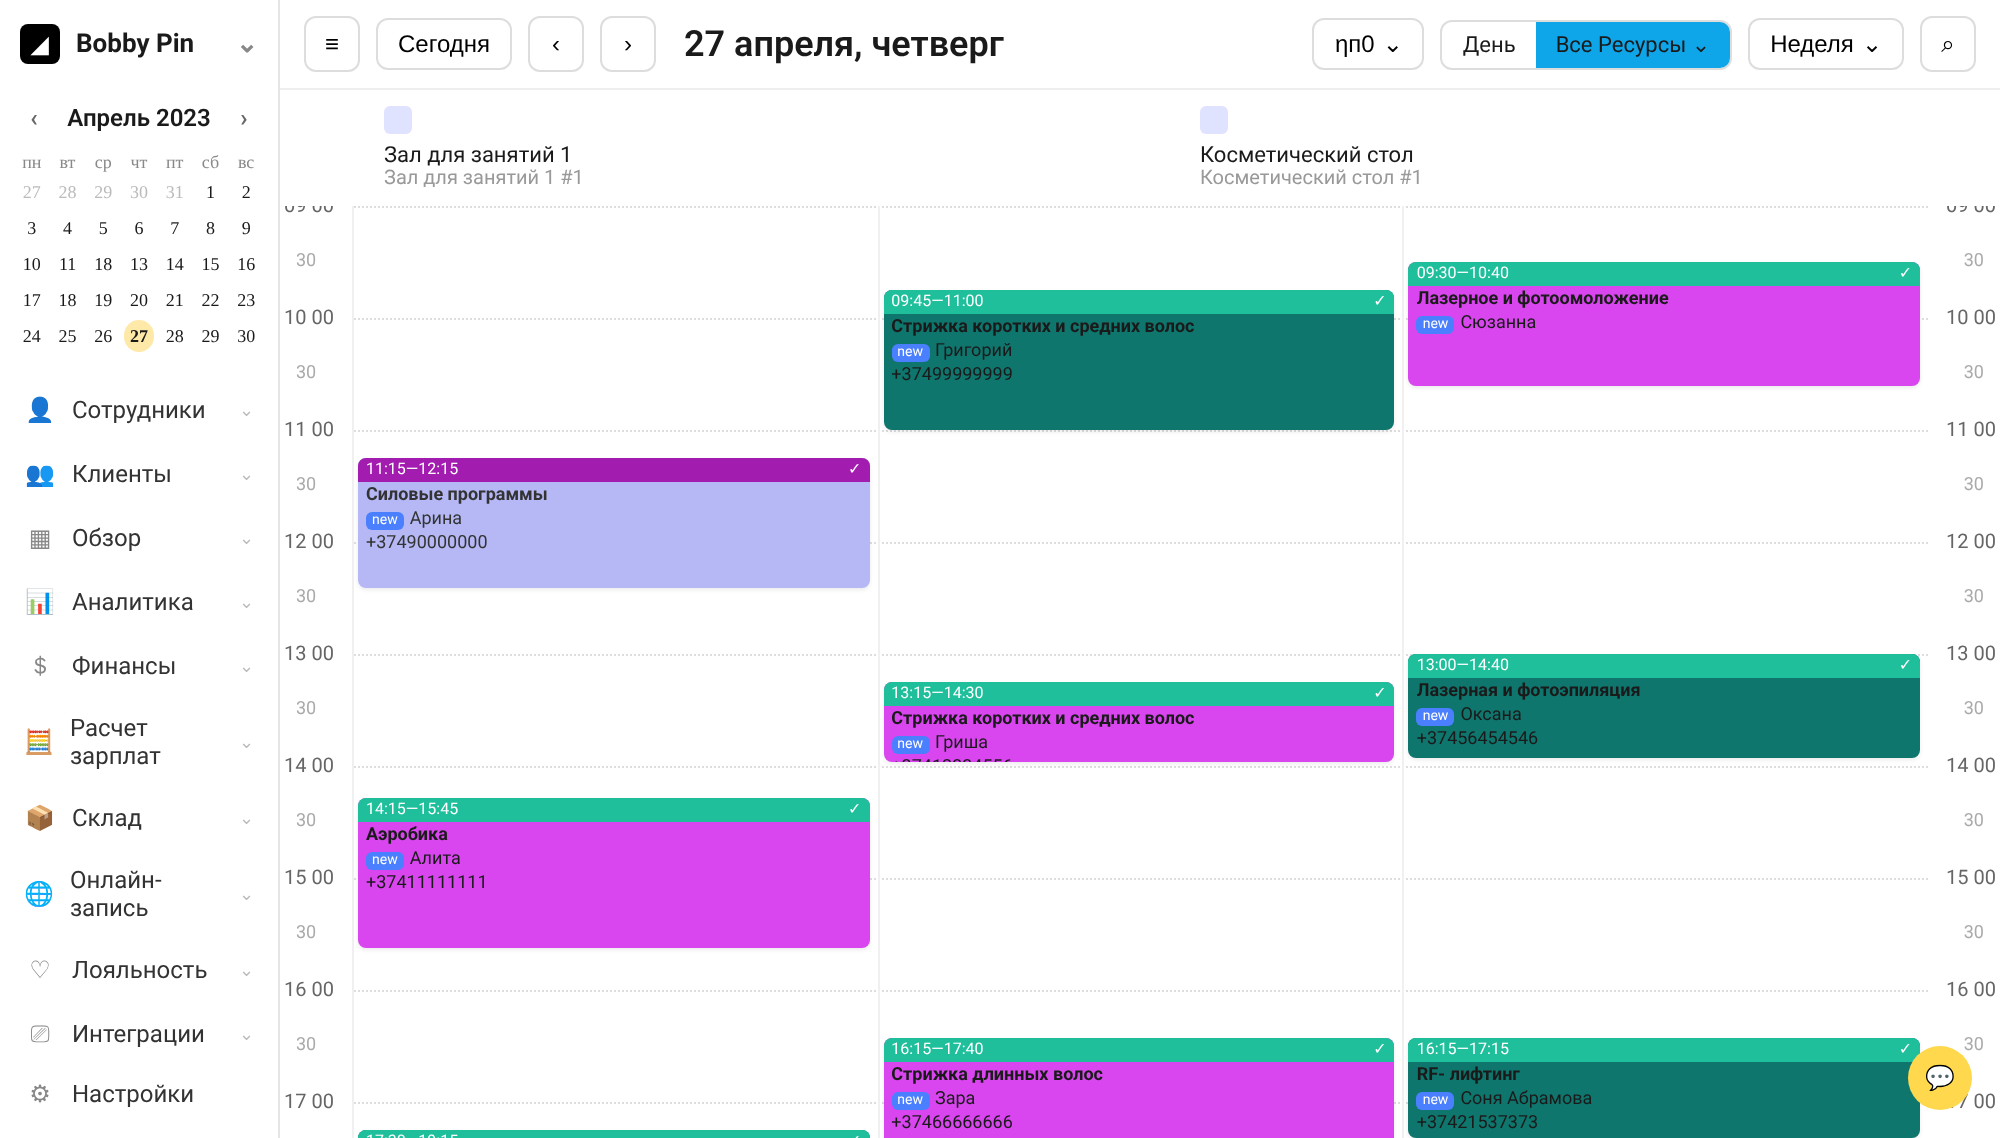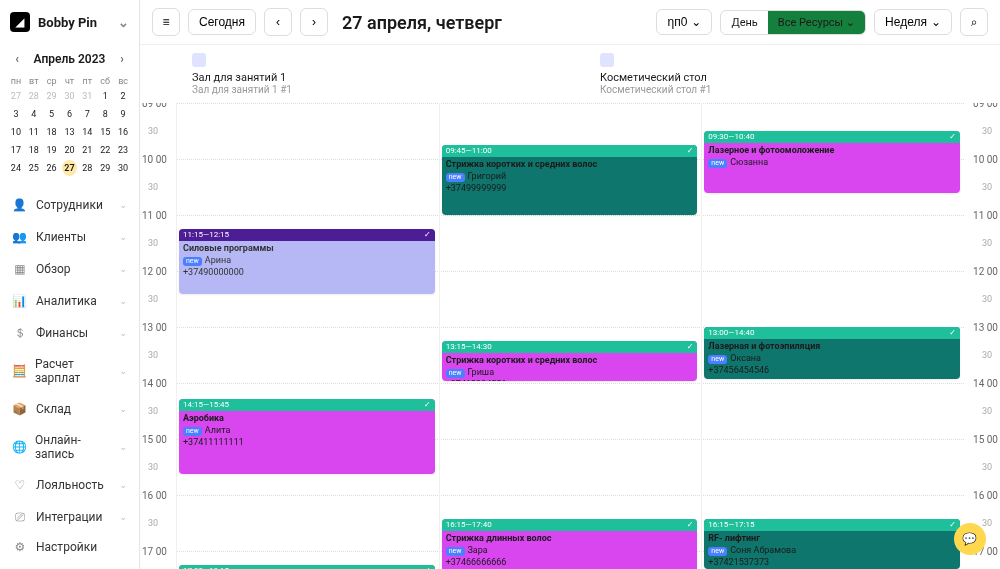--- a/index.html
+++ b/index.html
@@ -4,60 +4,60 @@
 <style>
 * { box-sizing: border-box; margin: 0; padding: 0; }
 body { font-family: -apple-system, BlinkMacSystemFont, "Segoe UI", Roboto, sans-serif; font-size: 12px; color: #1a1a1a; background: #fff; }
 .app { display: flex; height: 569px; }
 .sidebar { width: 140px; border-right: 1px solid #e5e5e5; display: flex; flex-direction: column; padding: 8px; }
 .brand { display: flex; align-items: center; gap: 8px; padding: 4px 2px 12px; font-weight: 700; font-size: 13px; }
 .brand-logo { width: 20px; height: 20px; background: #000; border-radius: 4px; display: flex; align-items: center; justify-content: center; color: #fff; font-size: 11px; }
 .brand-chev { margin-left: auto; color: #888; }
 .minical-head { display: flex; align-items: center; justify-content: space-between; margin: 6px 0; font-weight: 600; font-size: 12px; }
 .minical-nav { width: 18px; height: 18px; display: flex; align-items: center; justify-content: center; color: #666; cursor: pointer; }
-.minical-grid { display: grid; grid-template-columns: repeat(7, 1fr); gap: 2px; font-size: 9px; text-align: center; }
+.minical-grid { display: grid; grid-template-columns: repeat(7, 1fr); gap: 2px; font-size: 9px; text-align: center; font-family: Liberation Serif, serif; }
 .minical-dow { color: #888; padding: 2px 0; }
 .minical-day { padding: 3px 0; border-radius: 50%; cursor: pointer; }
 .minical-day.muted { color: #bbb; }
 .minical-day.today { background: #ffe9a8; font-weight: 600; }
 .nav-list { margin-top: 14px; display: flex; flex-direction: column; gap: 2px; }
 .nav-item { display: flex; align-items: center; gap: 8px; padding: 7px 4px; border-radius: 6px; cursor: pointer; color: #333; }
 .nav-icon { width: 16px; height: 16px; color: #888; display: flex; align-items: center; justify-content: center; }
 .nav-chev { margin-left: auto; color: #bbb; font-size: 9px; }
 .nav-spacer { flex: 1; }
 .main { flex: 1; display: flex; flex-direction: column; overflow: hidden; }
 .topbar { display: flex; align-items: center; gap: 8px; padding: 8px 12px; border-bottom: 1px solid #eee; }
 .btn { border: 1px solid #ddd; background: #fff; border-radius: 6px; padding: 5px 10px; font-size: 12px; cursor: pointer; display: flex; align-items: center; gap: 4px; }
 .iconbtn { width: 28px; height: 28px; justify-content: center; padding: 0; }
 .title { font-size: 18px; font-weight: 600; margin-left: 6px; }
 .topbar-right { margin-left: auto; display: flex; gap: 8px; align-items: center; }
 .seg { display: flex; border: 1px solid #ddd; border-radius: 6px; overflow: hidden; }
 .seg > div { padding: 5px 10px; cursor: pointer; font-size: 11px; }
-.seg > div.active { background: #15803d; }
+.seg > div.active { background: #0ea5e9; }
 .resources { display: flex; padding: 8px 0 8px 44px; gap: 0; }
 .resource { flex: 1; padding: 0 8px; }
 .resource-title { font-size: 11px; font-weight: 400; }
 .resource-sub { font-size: 10px; color: #999; }
 .res-icon { width: 14px; height: 14px; background: #e0e3ff; border-radius: 3px; margin-bottom: 4px; }
 .schedule { flex: 1; overflow-y: auto; position: relative; }
 .timegrid { position: relative; margin: 0 36px; }
 .hour-row { display: flex; height: 56px; border-top: 1px dotted #ddd; }
 .hour-label { position: absolute; left: -34px; font-size: 10px; color: #666; transform: translateY(-6px); }
 .hour-label-r { position: absolute; right: -34px; font-size: 10px; color: #666; transform: translateY(-6px); }
 .half-label-l { position: absolute; left: -28px; font-size: 9px; color: #aaa; transform: translateY(22px); }
 .half-label-r { position: absolute; right: -28px; font-size: 9px; color: #aaa; transform: translateY(22px); }
 .columns { position: absolute; top: 0; left: 0; right: 0; bottom: 0; display: flex; }
 .col { flex: 1; position: relative; border-left: 1px solid #f0f0f0; }
 .event { position: absolute; left: 2px; right: 4px; border-radius: 4px; overflow: hidden; font-size: 9px; line-height: 1.3; box-shadow: 0 1px 2px rgba(0,0,0,0.08); cursor: pointer; }
 .event-head { padding: 1px 4px; display: flex; justify-content: space-between; align-items: center; font-size: 8px; }
 .event-body { padding: 2px 4px; }
 .event-badge { display: inline-block; background: #4a7fff; color: #fff; border-radius: 3px; padding: 0 3px; font-size: 7px; margin-right: 3px; }
 .ev-teal .event-head { background: #1fbf9c; color: #fff; }
 .ev-teal { background: #0f766e; }
-.ev-purple .event-head { background: #4c1d95; color: #fff; }
+.ev-purple .event-head { background: #a21caf; color: #fff; }
 .ev-purple { background: #b5b8f5; color: #333; }
 .ev-orange .event-head { background: #1fbf9c; color: #fff; }
 .ev-orange { background: #d946ef; }
 .check { font-size: 8px; }
 .intercom { position: fixed; right: 14px; bottom: 14px; width: 32px; height: 32px; background: #ffd84d; border-radius: 50%; display: flex; align-items: center; justify-content: center; cursor: pointer; }
 </style>
 </head>
 <body>
 
 <div class="app">

